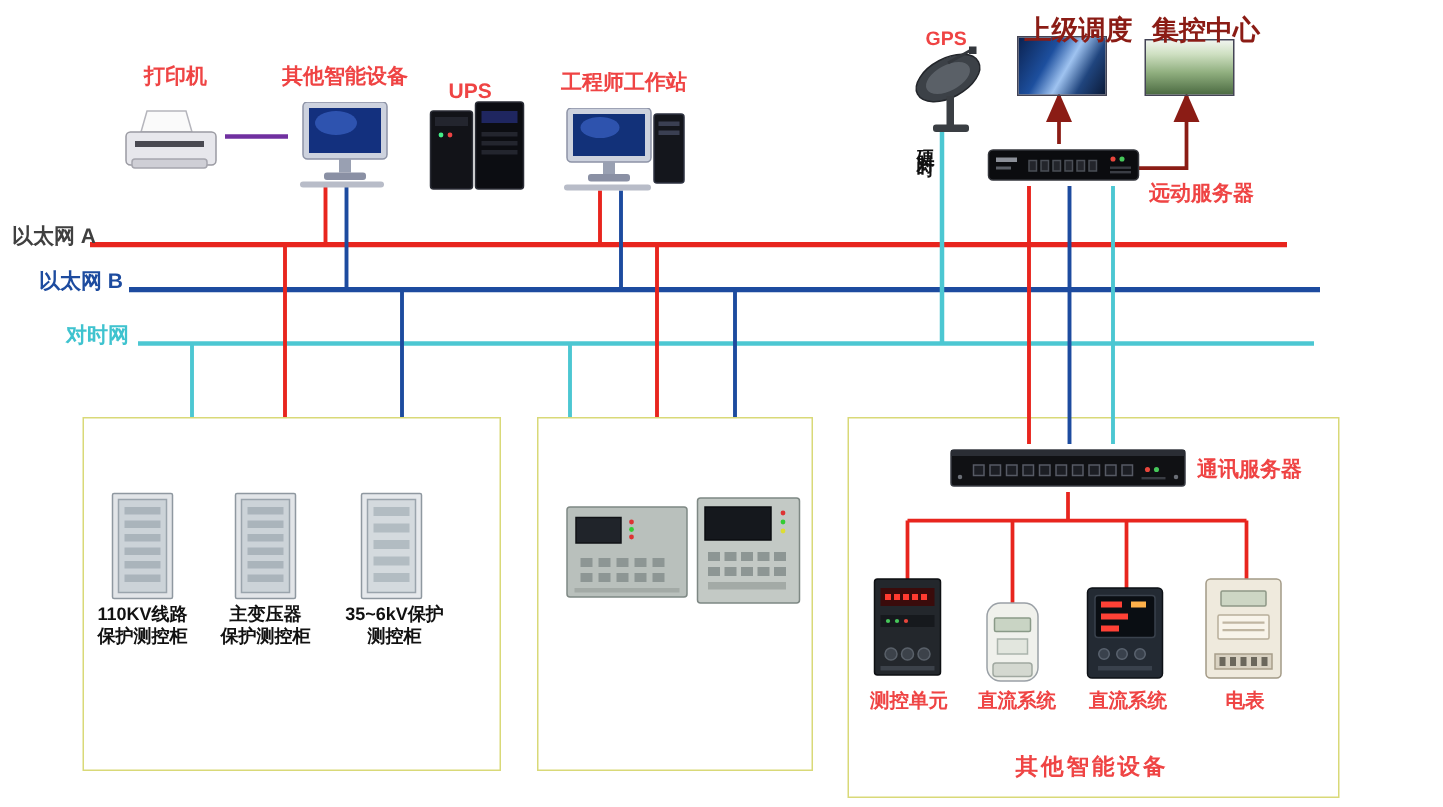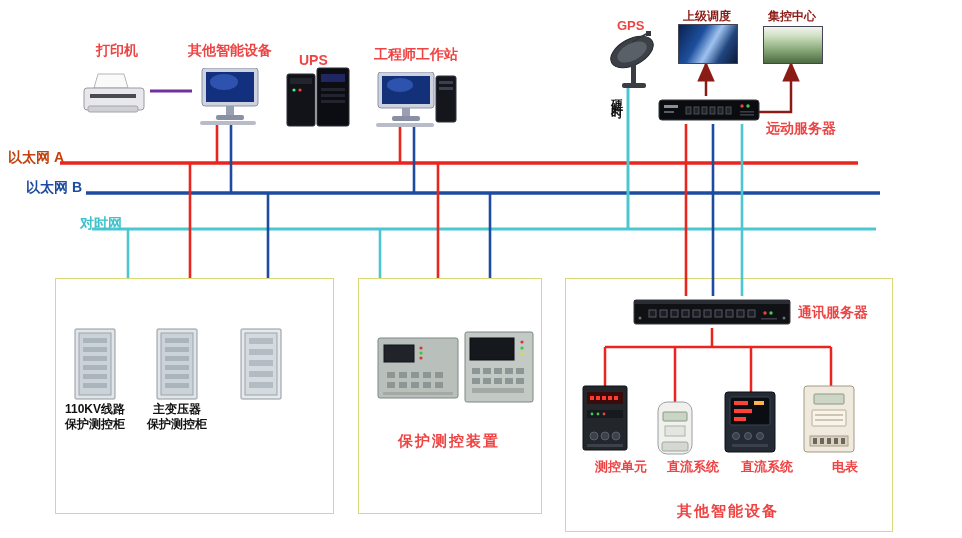--- a/index.html
+++ b/index.html
@@ -7,27 +7,27 @@
     position:relative;width:962px;height:538px;background:#ffffff;
     font-family:"Liberation Sans","DejaVu Sans",sans-serif;overflow:hidden;
   }
   #wires{position:absolute;left:0;top:0;z-index:2;pointer-events:none;}
   .zone{position:absolute;border:1.5px solid #d9d978;background:#fff;z-index:1;}
   .img{position:absolute;z-index:3;}
   .photo{position:absolute;z-index:3;border:1px solid #445;}
   .photo1{background:linear-gradient(120deg,#0b2250 0%,#1d4f9e 35%,#9fc3f0 55%,#20457e 75%,#0b1a38 100%);}
   .photo2{background:linear-gradient(180deg,#f0f4ee 0%,#cfe0c2 25%,#8fae7e 60%,#4c6b42 100%);}
   .lbl{position:absolute;font-weight:bold;color:#ef4444;z-index:4;white-space:nowrap;font-size:14px;}
-  .lbl.small{font-size:12px;}
+  .lbl.small{font-size:18px;}
   .lbl.mid{font-size:13px;}
-  .lbl.center{text-align:center;white-space:normal;margin-left:15px;}
+  .lbl.center{text-align:center;white-space:normal;}
   .lbl.caption{font-size:15px;letter-spacing:2px;text-align:center;}
-  .lbl.red{color:#c2410c;}
+  .lbl.red{color:#404040;}
   .lbl.blue{color:#1d4b9f;}
-  .lbl.cyan{color:#3fc3cf;margin-left:36px;}
+  .lbl.cyan{color:#3fc3cf;}
   .lbl.maroon{color:#8b1c15;}
   .cablbl{position:absolute;z-index:4;font-weight:bold;font-size:12px;line-height:15px;text-align:center;color:#111;}
   .vtext{
     position:absolute;z-index:4;font-weight:bold;font-size:12px;color:#111;
     writing-mode:vertical-rl;letter-spacing:3px;
   }
 </style>
 </head>
 <body>
 
@@ -205,20 +205,23 @@
         <rect x="9" y="43" width="24" height="6" fill="#b2bcc2"></rect>
       <rect x="9" y="54" width="24" height="6" fill="#b2bcc2"></rect>
     </svg>
   </div>
 
   <div class="cablbl" style="left:56px;top:402px;width:78px;">
     <span>110KV线路</span><br><span>保护测控柜</span>
   </div>
   <div class="cablbl" style="left:138px;top:402px;width:78px;">
     <span>主变压器</span><br><span>保护测控柜</span>
+  </div>
+  <div class="cablbl" style="left:222px;top:402px;width:82px;">
+    <span>35~6kV保护</span><br><span>测控柜</span>
   </div>
 
   <div class="img" style="left:377px;top:336px;">
     <svg width="82" height="64" viewBox="0 0 82 64">
       <rect x="1" y="2" width="80" height="60" rx="2" fill="#b9c0bc" stroke="#7e8884"></rect>
       <rect x="7" y="9" width="30" height="17" fill="#20242a" stroke="#101216"></rect>
       <circle cx="44" cy="12" r="1.6" fill="#d33"></circle>
         <circle cx="44" cy="17" r="1.6" fill="#3c3"></circle>
         <circle cx="44" cy="22" r="1.6" fill="#d33"></circle>
       <rect x="10" y="36" width="8" height="6" fill="#8d9694"></rect>
@@ -247,21 +250,20 @@
         <rect x="41" y="38" width="8" height="6" fill="#8d9694"></rect>
       <rect x="52" y="38" width="8" height="6" fill="#8d9694"></rect>
       <rect x="8" y="48" width="8" height="6" fill="#8d9694"></rect>
         <rect x="19" y="48" width="8" height="6" fill="#8d9694"></rect>
       <rect x="30" y="48" width="8" height="6" fill="#8d9694"></rect>
         <rect x="41" y="48" width="8" height="6" fill="#8d9694"></rect>
       <rect x="52" y="48" width="8" height="6" fill="#8d9694"></rect>
       <rect x="8" y="58" width="52" height="5" fill="#a3aaa6"></rect>
     </svg>
   </div>
-  <div class="lbl caption" style="left:358px;top:432px;width:182px;">保护测控装置</div>
 
   <div class="img" style="left:633px;top:294px;">
     <svg width="158" height="34" viewBox="0 0 158 34">
       <rect x="1" y="6" width="156" height="24" rx="2" fill="#101114" stroke="#3a3d44"></rect>
       <rect x="1" y="6" width="156" height="4" fill="#2a2d34"></rect>
       <circle cx="7" cy="24" r="1.5" fill="#6a6e76"></circle>
         <circle cx="151" cy="24" r="1.5" fill="#6a6e76"></circle>
       <rect x="16" y="16" width="7" height="7" fill="#1c1e24" stroke="#565a64"></rect>
       <rect x="27" y="16" width="7" height="7" fill="#1c1e24" stroke="#565a64"></rect>
       <rect x="38" y="16" width="7" height="7" fill="#1c1e24" stroke="#565a64"></rect>

